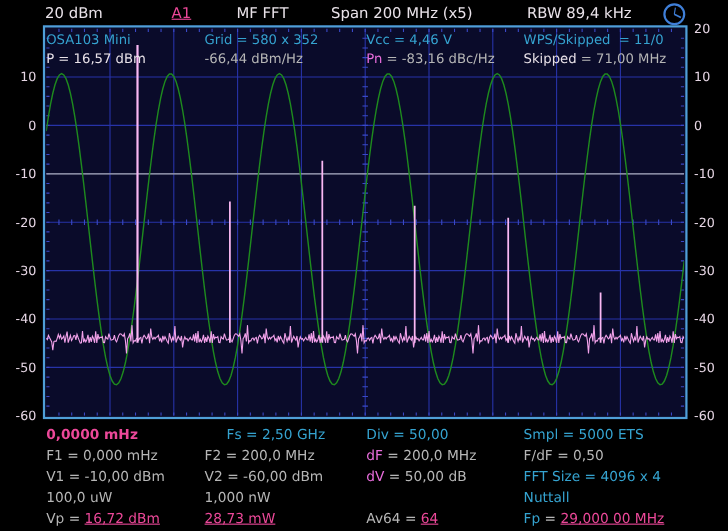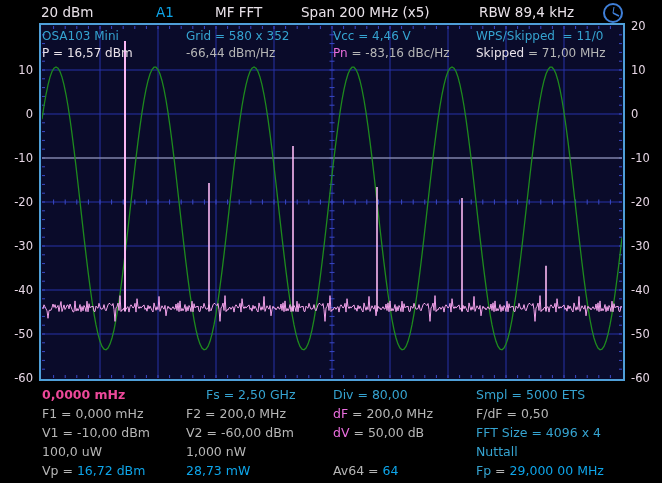--- a/index.html
+++ b/index.html
@@ -6,21 +6,21 @@
   body{position:relative;width:662px;height:483px;overflow:hidden;
        font-family:"DejaVu Sans","Liberation Sans",sans-serif;}
   .abs{position:absolute;white-space:pre;}
   
   .hdr{top:4px;font-size:13.5px;}
   
   .c-white{color:#e9e2e9;}
   .c-whiteb{color:#ec4899;font-weight:bold;}
   .c-gray{color:#b6b6b6;margin-top:24px;}
   .c-cyan{color:#35a3d0;}
-  .c-green{color:#0ea5e9;}
+  .c-green{color:#ec4899;text-decoration:underline;}
   .c-magenta{color:#ea6ede;}
   
   #plot-frame{position:absolute;left:39px;top:23px;width:586px;height:358px;
       box-sizing:border-box;border:2px solid #4f9fd8;background:#0a0b2a;}
   #plot-svg{position:absolute;left:42px;top:26px;width:580px;height:352px;}
   .ov{font-size:12px;line-height:17px;}
   .axis-lbl{position:absolute;font-size:11.5px;color:#e6d6e4;white-space:pre;}
   .st{font-size:12.5px;line-height:19px;}
 </style>
 </head>
@@ -83,21 +83,21 @@
     <div class="axis-lbl" style="top: 195px; left: 631px; width: 28px; text-align: left;">-20</div>
     <div class="axis-lbl" style="top: 239px; left: 631px; width: 28px; text-align: left;">-30</div>
     <div class="axis-lbl" style="top: 283px; left: 631px; width: 28px; text-align: left;">-40</div>
     <div class="axis-lbl" style="top: 327px; left: 631px; width: 28px; text-align: left;">-50</div>
     <div class="axis-lbl" style="top: 371px; left: 631px; width: 28px; text-align: left;">-60</div>
   </div>
 
 <div id="status-grid">
     <div class="abs st" style="left: 42px; top: 385px;"><span class="c-whiteb">0,0000 mHz</span></div>
     <div class="abs st" style="left: 186px; top: 385px; margin-left: 20px;"><span class="c-cyan">Fs = 2,50 GHz</span></div>
-    <div class="abs st" style="left: 333px; top: 385px;"><span class="c-cyan">Div = 80,00</span></div>
+    <div class="abs st" style="left: 333px; top: 385px;"><span class="c-cyan">Div = 50,00</span></div>
     <div class="abs st" style="left: 476px; top: 385px;"><span class="c-cyan">Smpl = 5000 ETS</span></div>
     <div class="abs st" style="left: 42px; top: 404px;"><span class="c-gray">F1 = 0,000 mHz</span></div>
     <div class="abs st" style="left: 186px; top: 404px;"><span class="c-gray">F2 = 200,0 MHz</span></div>
     <div class="abs st" style="left: 333px; top: 404px;"><span class="c-magenta">dF </span><span class="c-gray">= 200,0 MHz</span></div>
     <div class="abs st" style="left: 476px; top: 404px;"><span class="c-gray">F/dF = 0,50</span></div>
     <div class="abs st" style="left: 42px; top: 423px; text-align: right;"><span class="c-gray">V1 = -10,00 dBm</span></div>
     <div class="abs st" style="left: 186px; top: 423px;"><span class="c-gray">V2 = -60,00 dBm</span></div>
     <div class="abs st" style="left: 333px; top: 423px;"><span class="c-magenta">dV </span><span class="c-gray">= 50,00 dB</span></div>
     <div class="abs st" style="left: 476px; top: 423px;"><span class="c-cyan">FFT Size = 4096 x 4</span></div>
     <div class="abs st" style="left: 42px; top: 442px;"><span class="c-gray">100,0 uW</span></div>

